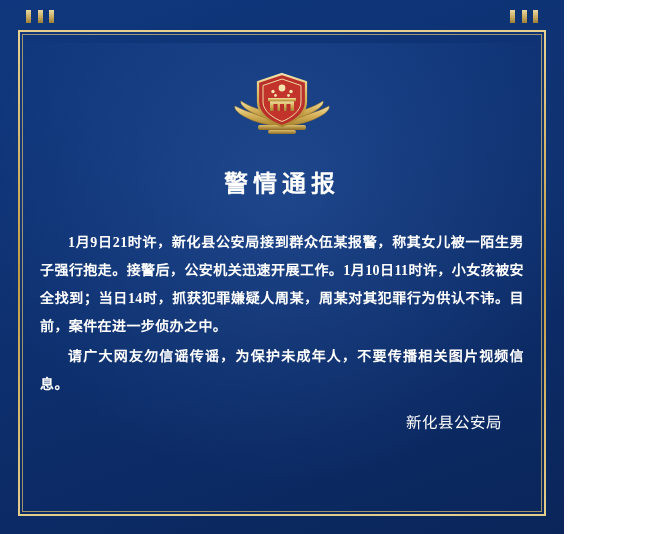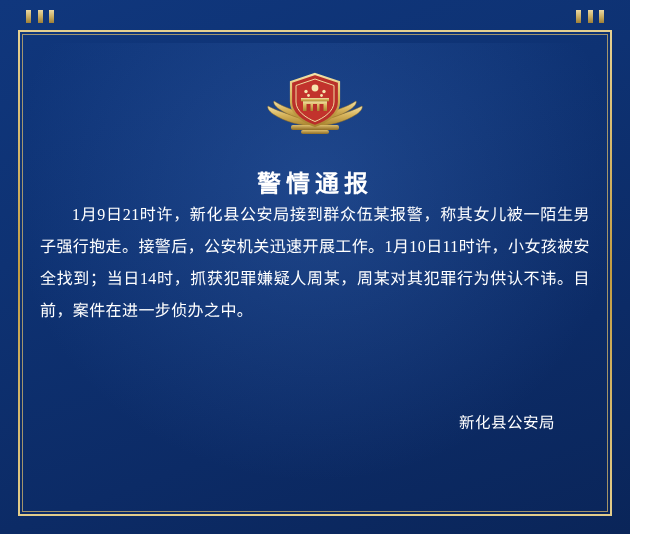--- a/index.html
+++ b/index.html
@@ -9,21 +9,21 @@
   }
   body {
     width: 651px;
     height: 534px;
     overflow: hidden;
     font-family: "Liberation Serif", "DejaVu Serif", serif;
   }
 
   .poster {
     position: relative;
-    width: 630px;
+    width: 564px;
     height: 534px;
     background: linear-gradient(160deg, #10377d 0%, #0e3273 35%, #0c2b66 70%, #0a2559 100%);
     box-sizing: border-box;
     overflow: hidden;
   }
 
   
   .sheen {
     position: absolute;
     left: 50%;
@@ -105,35 +105,37 @@
     margin-top: 22px;
     text-align: center;
     color: #ffffff;
     font-size: 24px;
     font-weight: bold;
     letter-spacing: 5px;
     font-family: "Liberation Sans", "DejaVu Sans", sans-serif;
   }
 
   .body-text {
+    margin-top: 30px;
     color: #ffffff;
-    font-size: 16px;
+    font-size: 14px;
     line-height: 2.0;
     text-align: justify;
     text-justify: inter-ideograph;
     letter-spacing: 0.4px;
+    font-weight: bold;
   }
   .body-text p {
     margin: 0 0 2px 0;
     text-indent: 2em;
   }
 
   .signature {
     position: absolute;
-    right: 35px;
+    right: 22px;
     bottom: 58px;
     text-align: right;
     color: #ffffff;
     font-size: 15.5px;
     line-height: 2.1;
     letter-spacing: 0.5px;
   }
 </style>
 </head>
 <body>
@@ -200,20 +202,21 @@
           <circle cx="47.5" cy="27.5" r="1.4" fill="#f6e6ae"></circle>
           <circle cx="60.5" cy="27.5" r="1.4" fill="#f6e6ae"></circle>
         </svg>
       </div>
     </div>
 
     <div class="doc-title">警情通报</div>
 
     <div class="body-text">
       <p>1月9日21时许，新化县公安局接到群众伍某报警，称其女儿被一陌生男子强行抱走。接警后，公安机关迅速开展工作。1月10日11时许，小女孩被安全找到；当日14时，抓获犯罪嫌疑人周某，周某对其犯罪行为供认不讳。目前，案件在进一步侦办之中。</p>
+      <p>请广大网友勿信谣传谣，为保护未成年人，不要传播相关图片视频信息。</p>
     </div>
 
     <div class="signature">
       <div>新化县公安局</div>
     </div>
 
   </div>
 </div>
 
 </body></html>

